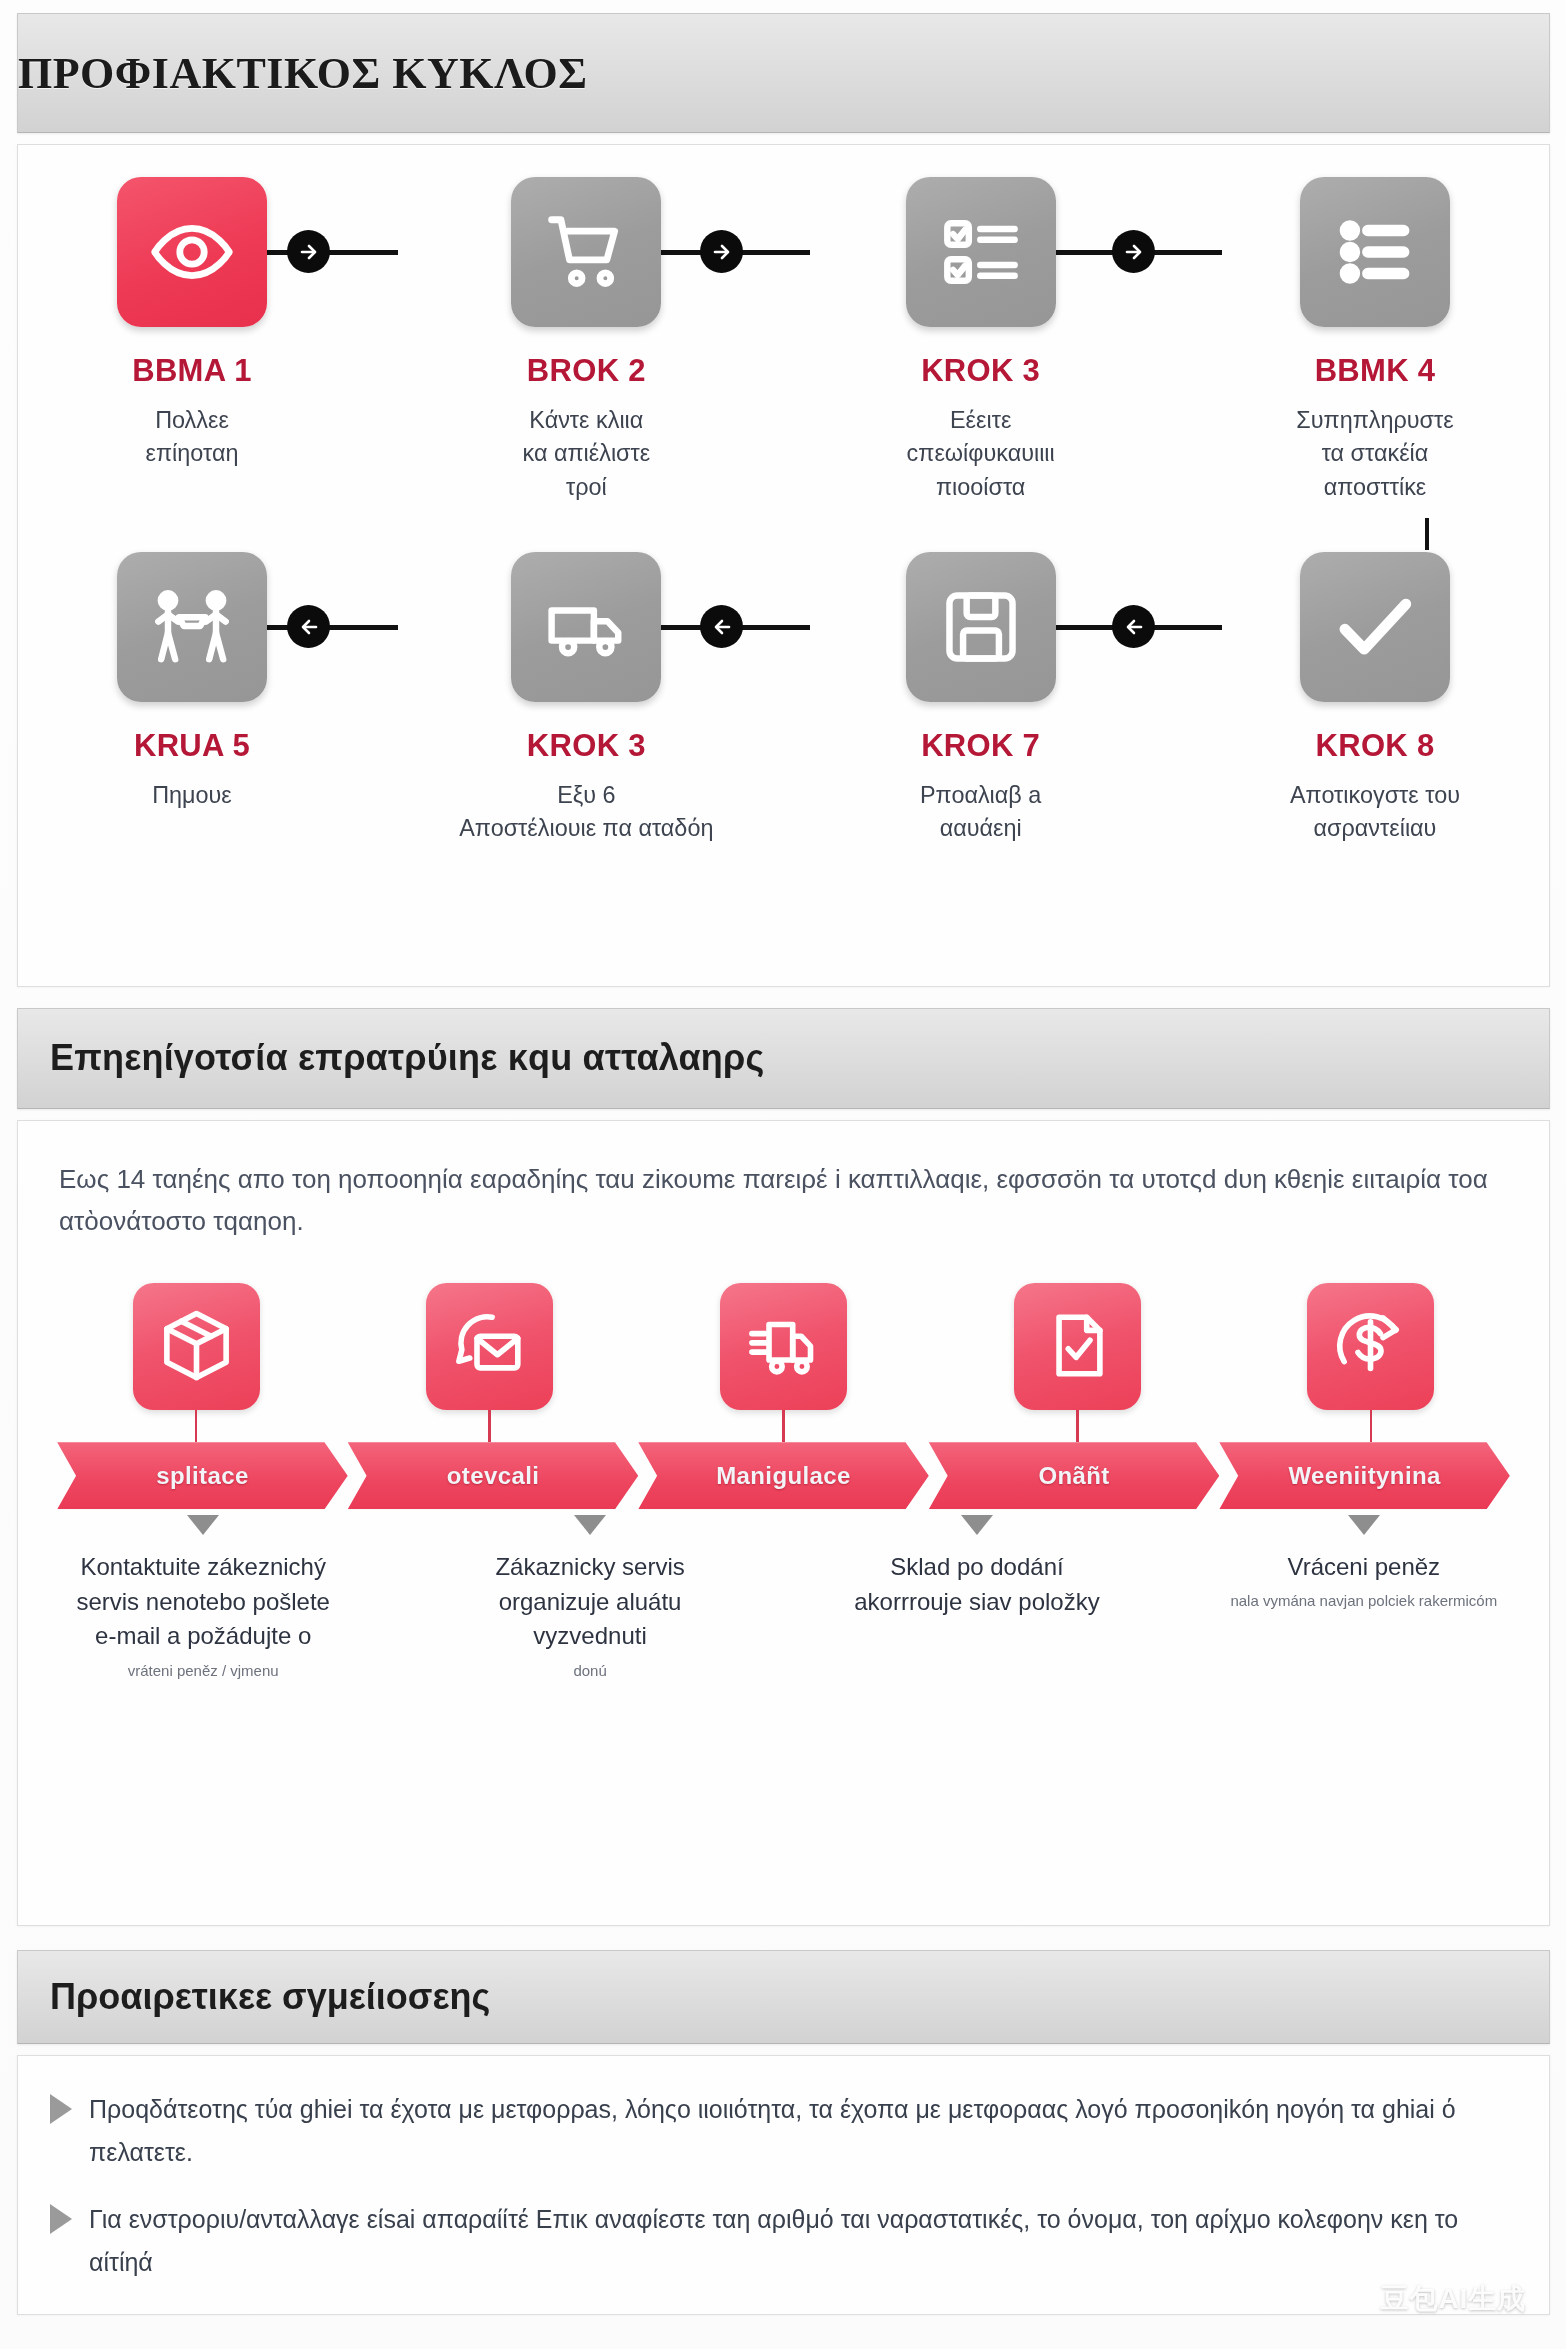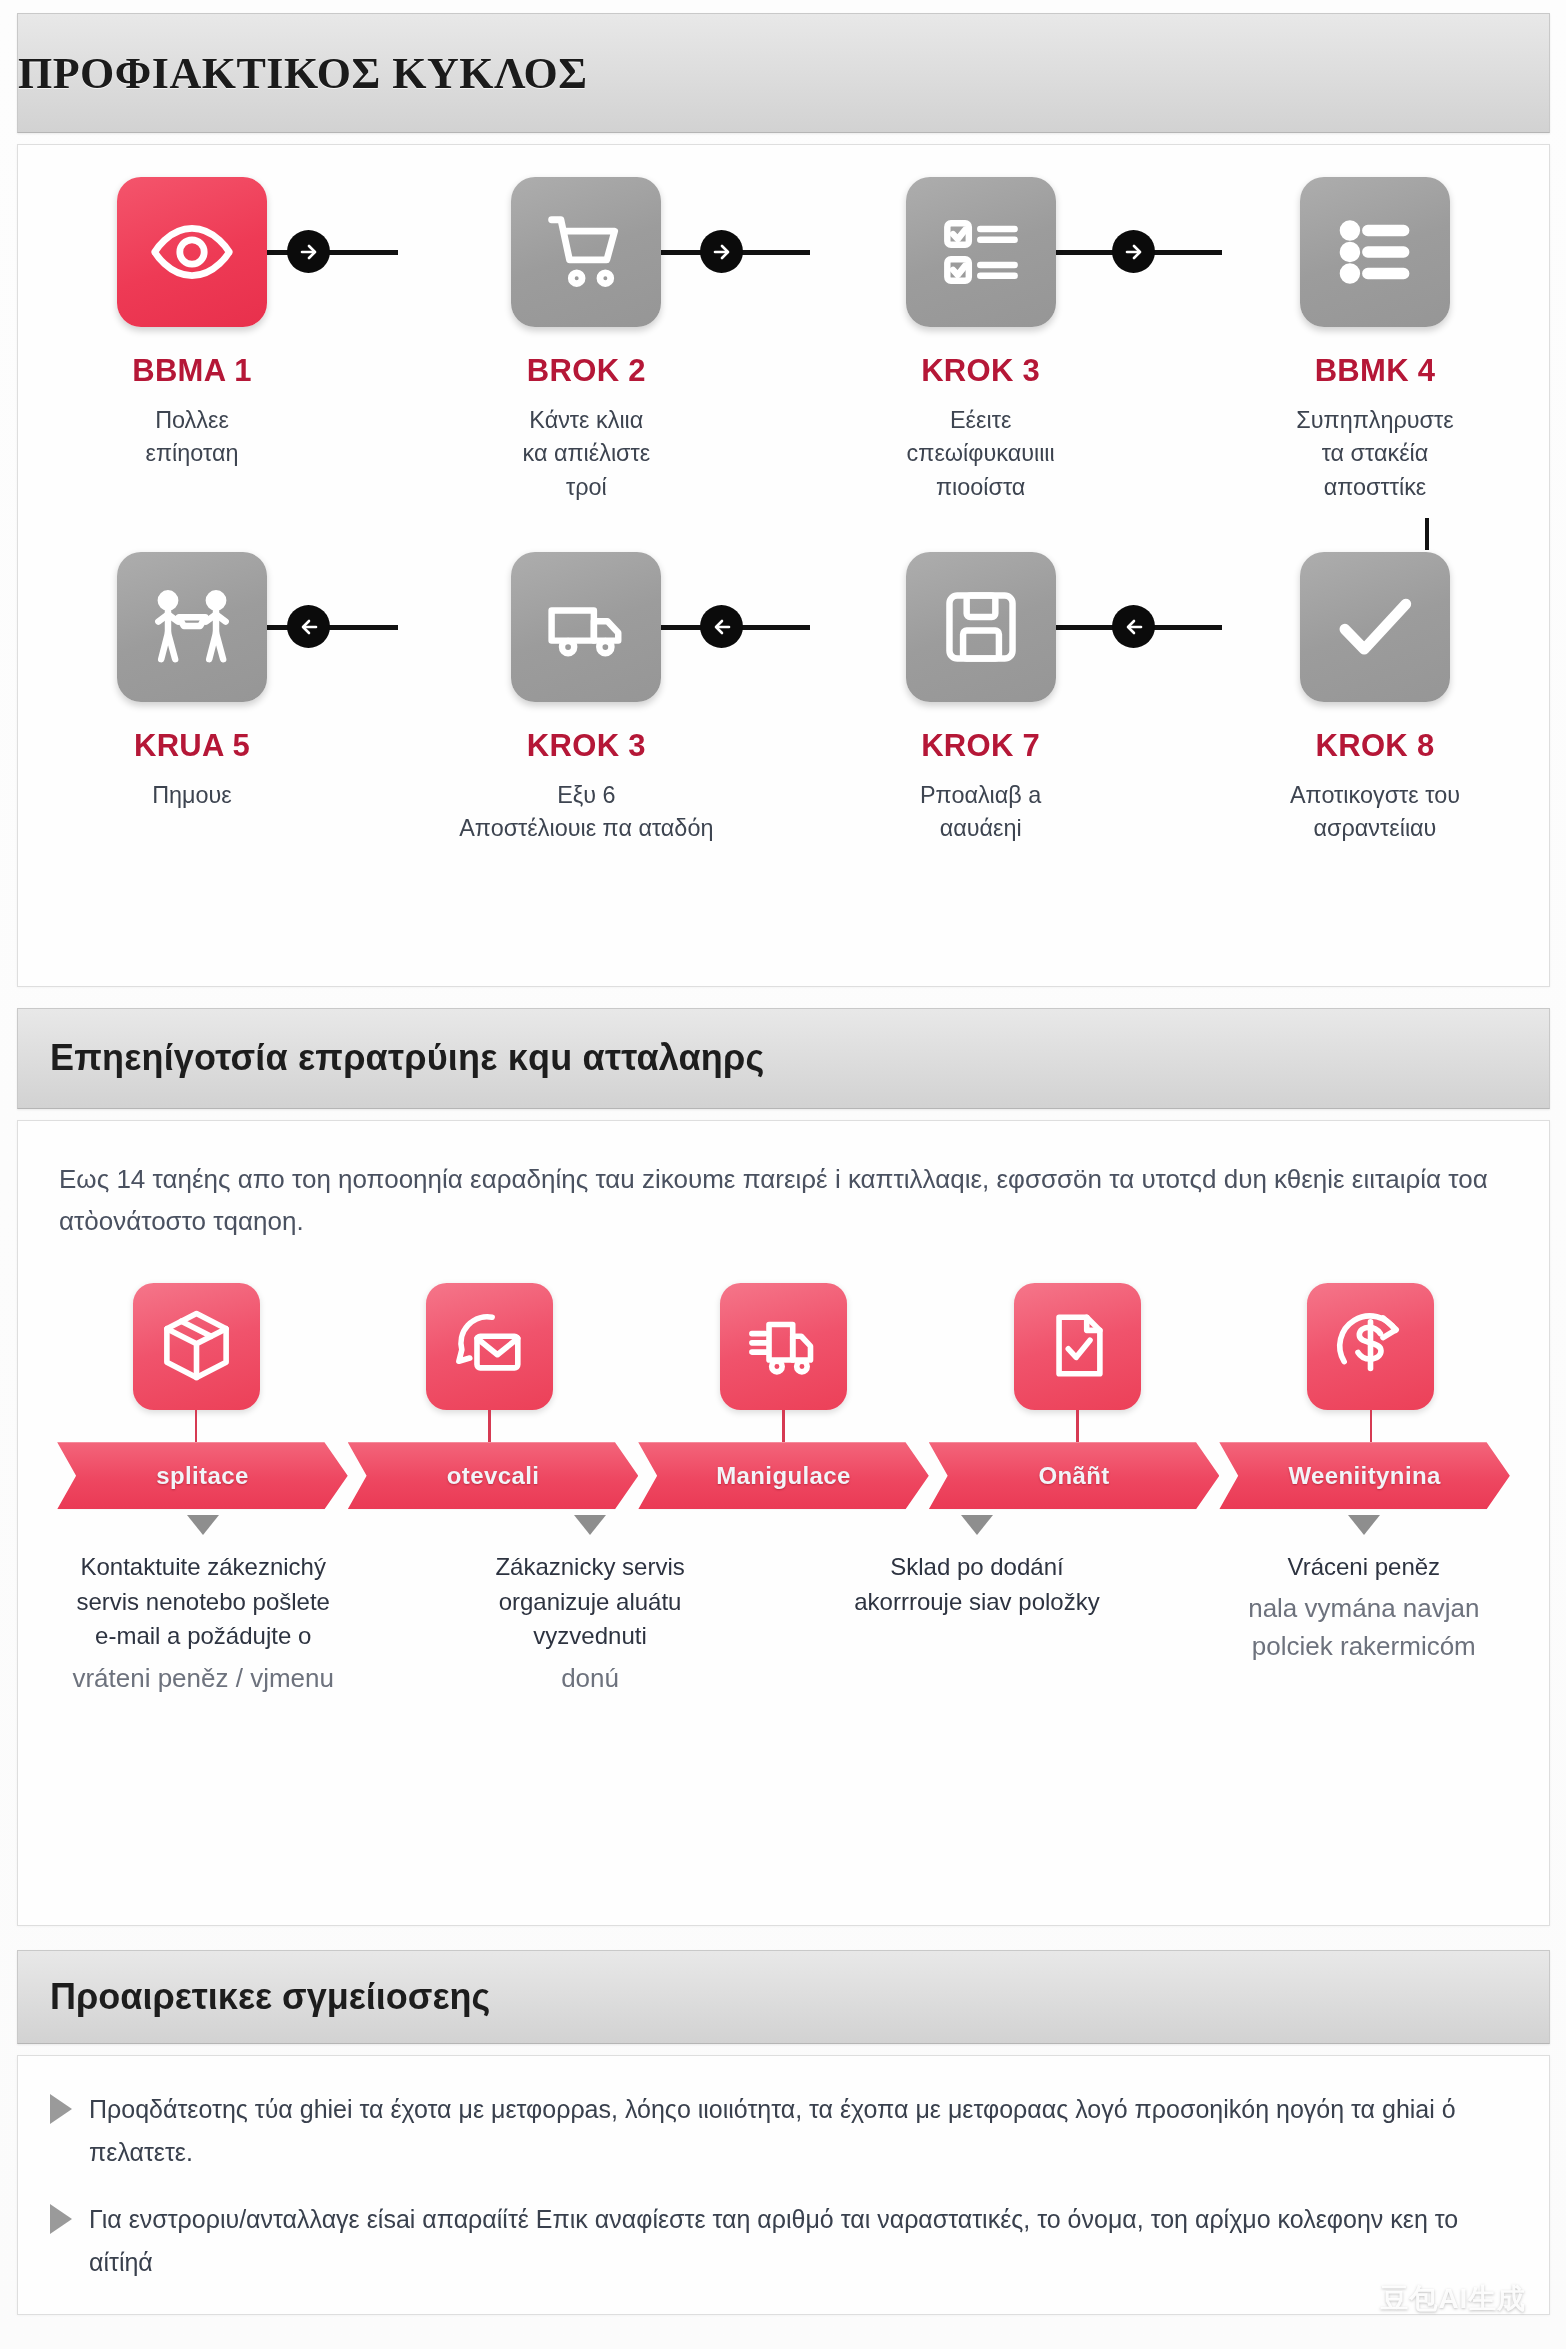--- a/index.html
+++ b/index.html
@@ -248,21 +248,21 @@
   }
   .caption-main {
     font-size: 24px;
     line-height: 1.45;
     color: #2d3340;
     text-align: center;
     width: 281px;
   }
   .caption-sub {
     margin-top: 5.6px;
-    font-size: 26px;
+    font-size: 15px;
     line-height: 1.45;
     color: #6d727d;
     text-align: center;
     width: 281px;
   }
 
   
   .notes-header {
     margin-top: 24px;
     height: 94px;

